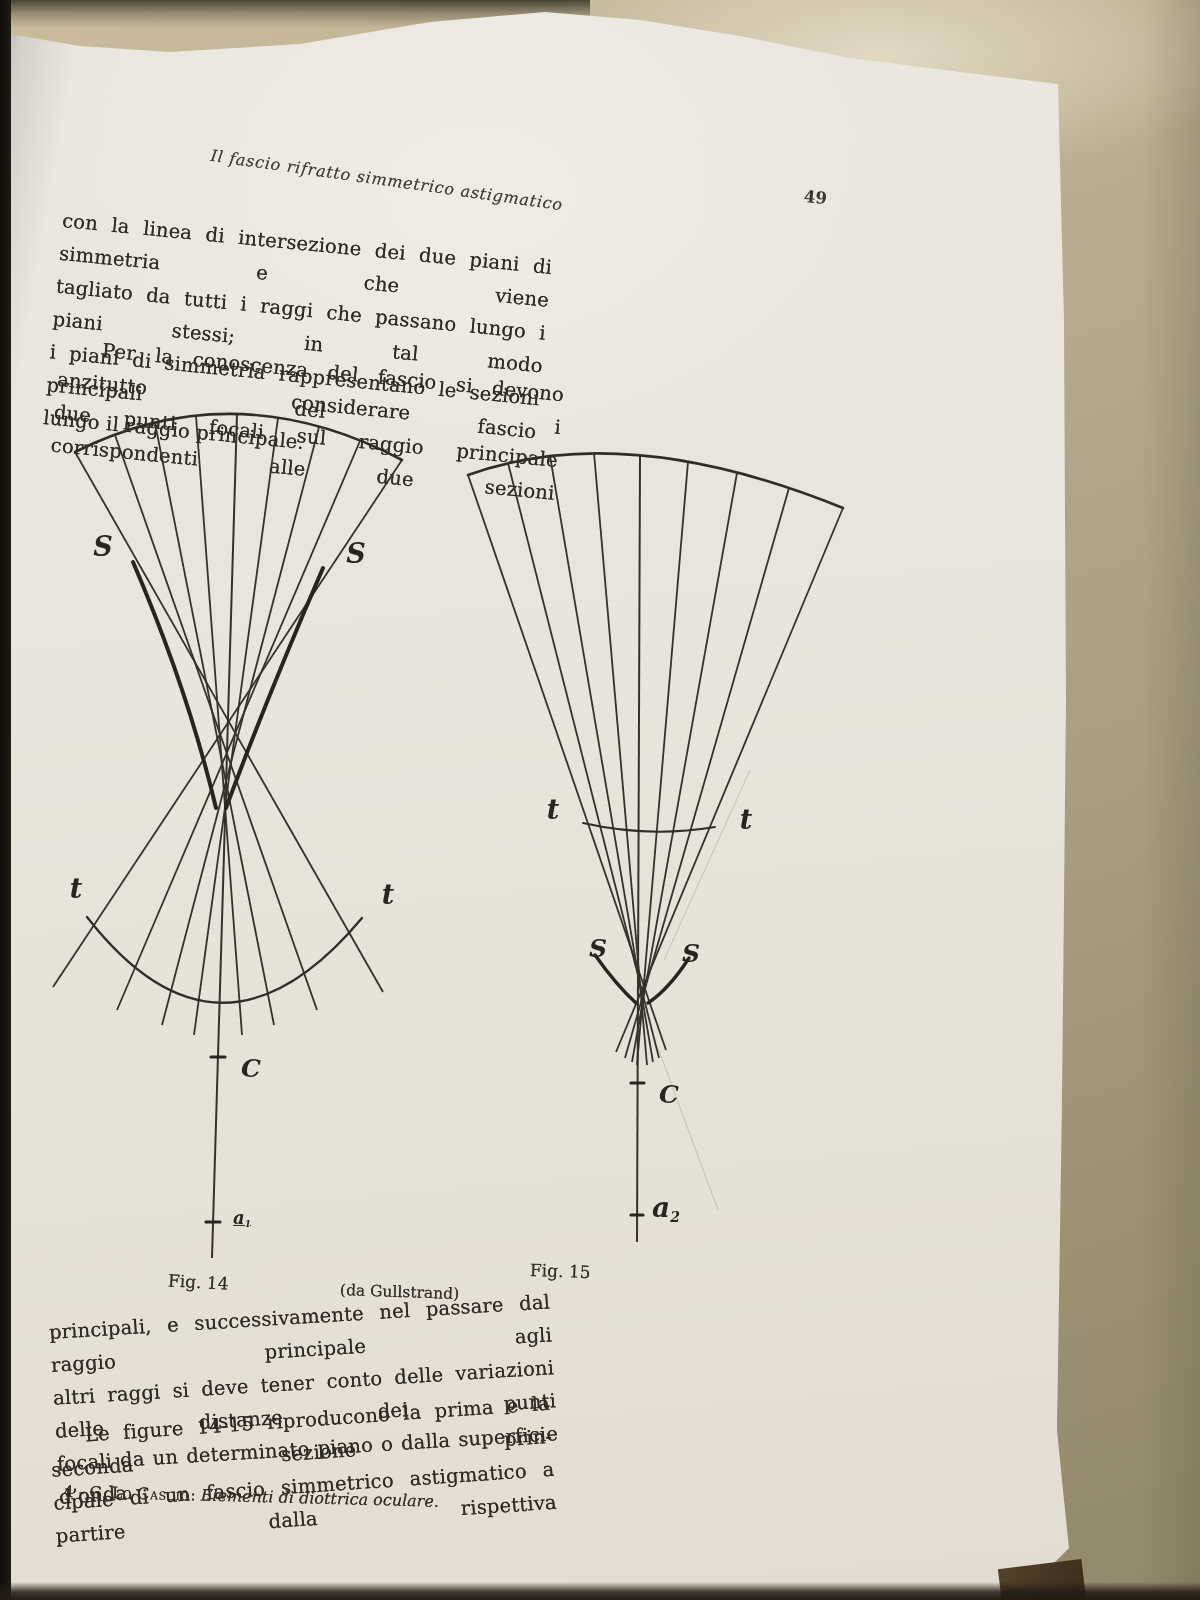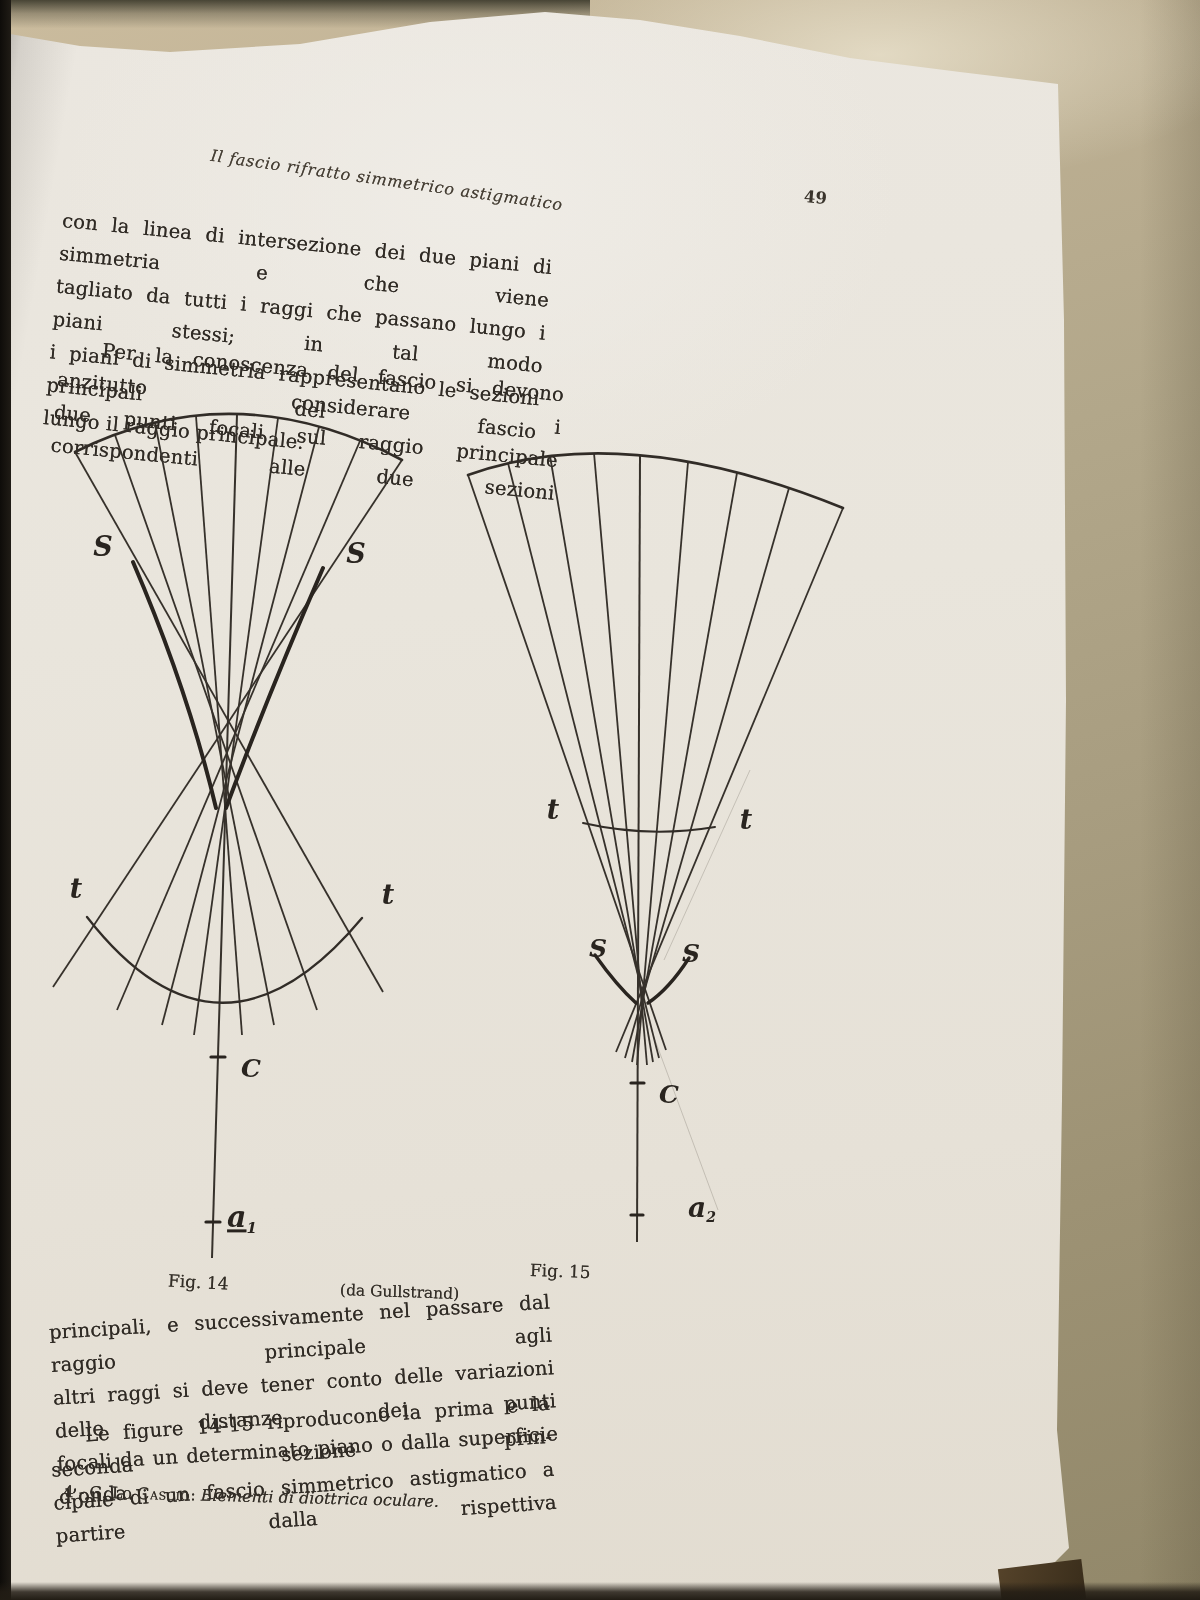--- a/index.html
+++ b/index.html
@@ -125,21 +125,21 @@
       <g>
         <line class="tick" x1="171" y1="667" x2="185" y2="667"></line>
         <line class="tick" x1="166" y1="832" x2="180" y2="832"></line>
       </g>
     </svg>
     <div class="fl" style="left:103px;top:546px;font-size:27px;">S</div>
     <div class="fl" style="left:356px;top:553px;font-size:27px;">S</div>
     <div class="fl" style="left:76px;top:888px;font-size:27px;">t</div>
     <div class="fl" style="left:388px;top:894px;font-size:27px;">t</div>
     <div class="fl" style="left:251px;top:1068px;font-size:25px;">C</div>
-    <div class="fl" style="left:242px;top:1218px;font-size:30px;text-decoration:underline;"><span>a</span><span class="sub">1</span></div>
+    <div class="fl" style="left:242px;top:1218px;font-size:18px;text-decoration:underline;"><span>a</span><span class="sub">1</span></div>
 
     <svg style="left:450px;top:440px;" width="420" height="840" viewBox="0 0 420 840">
       <g>
         <line class="ray" x1="18" y1="35" x2="216" y2="610"></line>
         <line class="ray" x1="58" y1="23" x2="209" y2="618"></line>
         <line class="ray" x1="100" y1="16" x2="203" y2="622"></line>
         <line class="ray" x1="144" y1="13" x2="197" y2="625"></line>
         <line class="axis" x1="190" y1="15" x2="187" y2="802"></line>
         <line class="ray" x1="238" y1="22" x2="187" y2="625"></line>
         <line class="ray" x1="287" y1="33" x2="182" y2="622"></line>
@@ -161,21 +161,21 @@
       <g>
         <line class="tick" x1="181" y1="643" x2="194" y2="643"></line>
         <line class="tick" x1="181" y1="775" x2="193" y2="775"></line>
       </g>
     </svg>
     <div class="fl" style="left:553px;top:809px;font-size:27px;">t</div>
     <div class="fl" style="left:746px;top:819px;font-size:27px;">t</div>
     <div class="fl" style="left:598px;top:948px;font-size:25px;">S</div>
     <div class="fl" style="left:691px;top:953px;font-size:25px;">S</div>
     <div class="fl" style="left:669px;top:1094px;font-size:25px;">C</div>
-    <div class="fl" style="left:666px;top:1208px;font-size:28px;margin-left:36px;"><span>a</span><span class="sub">2</span></div>
+    <div class="fl" style="left:666px;top:1208px;font-size:28px;"><span>a</span><span class="sub">2</span></div>
 
     <div class="caption" style="left:168px;top:1272px;transform:rotate(3deg);">Fig. 14</div>
     <div class="caption credit" style="left:340px;top:1283px;transform:rotate(2deg);">(da Gullstrand)</div>
     <div class="caption" style="left:530px;top:1261px;transform:rotate(2deg);">Fig. 15</div>
 
     <div class="para body-text" style="left:48px;top:1316px;width:502px;transform:rotate(-3.5deg);transform-origin:left top;">
       <div class="tline">principali, e successivamente nel passare dal raggio principale agli</div>
       <div class="tline">altri raggi si deve tener conto delle variazioni delle distanze dei punti</div>
       <div class="tline last">focali da un determinato piano o dalla superficie d’onda.</div>
     </div>

